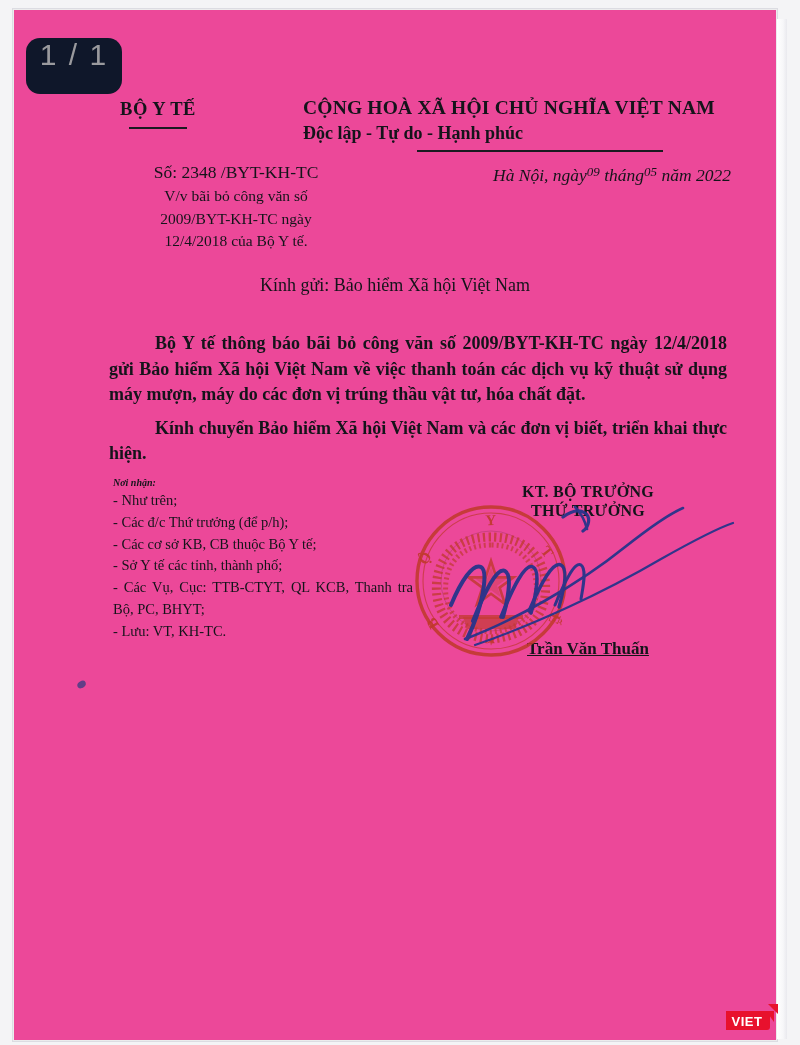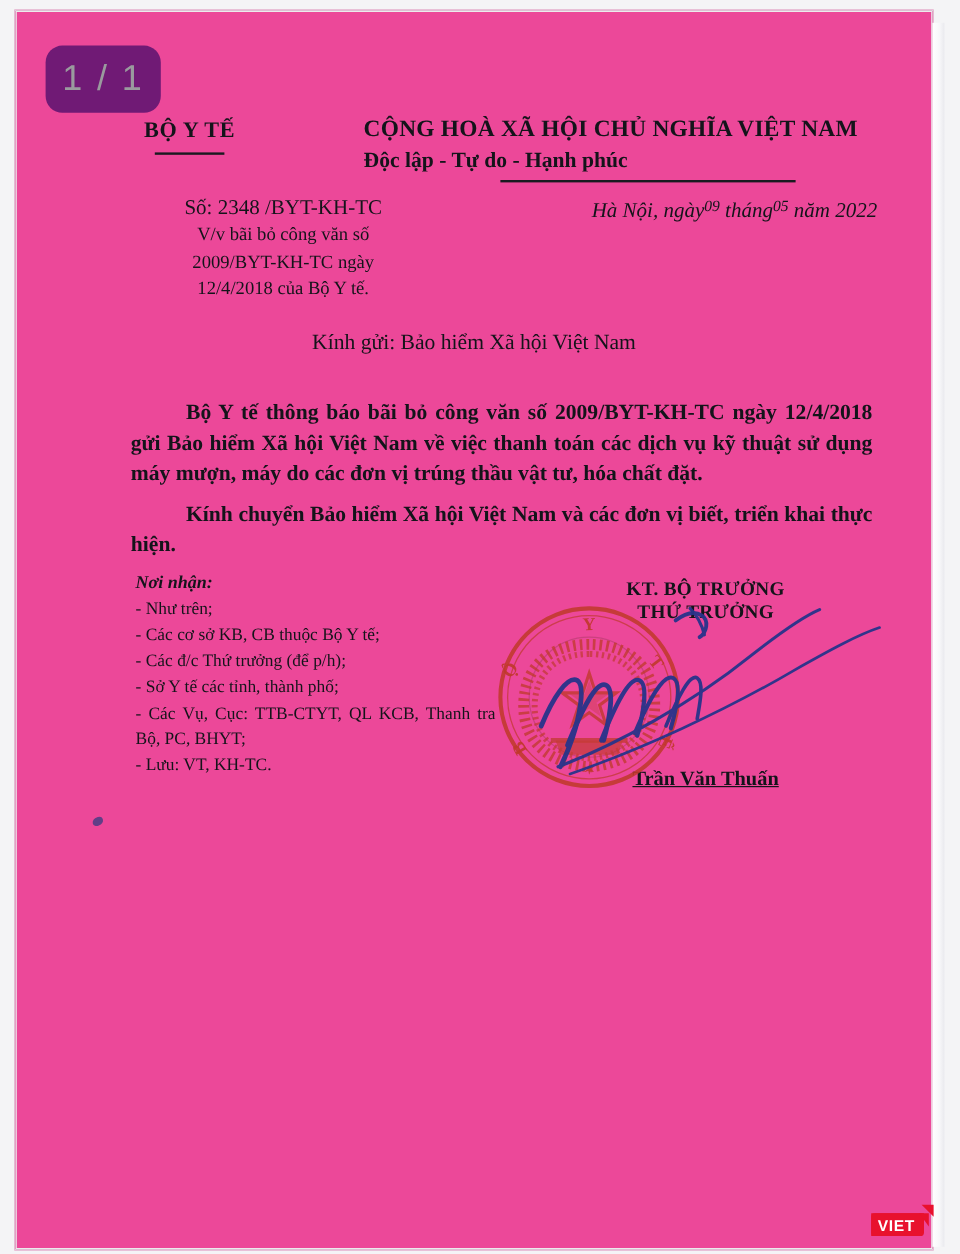--- a/index.html
+++ b/index.html
@@ -33,28 +33,27 @@
     top: 10px;
     width: 10px;
     height: 1020px;
     background: linear-gradient(to right, #ffffff 0%, #f7f7f9 60%, #e9e9ee 100%);
     pointer-events: none;
   }
 
   
   #page-badge {
     position: absolute;
-    left: 38px;
+    left: 26px;
     top: 38px;
     width: 96px;
     height: 56px;
-    background: #701a75;
+    background: #0f172a;
     border-radius: 14px;
     display: flex;
-    align-items: center;
     justify-content: center;
     z-index: 30;
   }
   #page-badge .lbl {
     font-family: "Liberation Sans", sans-serif;
     font-size: 30px;
     color: #9a9a9e;
     letter-spacing: 2px;
   }
 
@@ -175,21 +174,21 @@
     position: absolute;
     top: 466px;
     left: 100px;
     width: 300px;
     font-size: 14.5px;
     line-height: 1.5;
   }
   .recipients .ttl {
     font-weight: bold;
     font-style: italic;
-    font-size: 15px;
+    font-size: 10px;
   }
   .recipients .row {
     white-space: normal;
   }
   .recipients .row.just {
     text-align: justify;
   }
 
   .sigblock {
     position: absolute;
@@ -288,22 +287,22 @@
       <div class="tolabel">Kính gửi: Bảo hiểm Xã hội Việt Nam</div>
 
       <div class="body">
         <p>Bộ Y tế thông báo bãi bỏ công văn số 2009/BYT-KH-TC ngày 12/4/2018 gửi Bảo hiểm Xã hội Việt Nam về việc thanh toán các dịch vụ kỹ thuật sử dụng máy mượn, máy do các đơn vị trúng thầu vật tư, hóa chất đặt.</p>
         <p>Kính chuyển Bảo hiểm Xã hội Việt Nam và các đơn vị biết, triển khai thực hiện.</p>
       </div>
 
       <div class="recipients">
         <div class="ttl">Nơi nhận:</div>
         <div class="row">- Như trên;</div>
+        <div class="row">- Các đ/c Thứ trưởng (để p/h);</div>
         <div class="row">- Các cơ sở KB, CB thuộc Bộ Y tế;</div>
-        <div class="row">- Các đ/c Thứ trưởng (để p/h);</div>
         <div class="row">- Sở Y tế các tỉnh, thành phố;</div>
         <div class="row just">- Các Vụ, Cục: TTB-CTYT, QL KCB, Thanh tra Bộ, PC, BHYT;</div>
         <div class="row">- Lưu: VT, KH-TC.</div>
       </div>
 
       <div class="sigblock">
         <div class="l1">KT. BỘ TRƯỞNG</div>
         <div class="l2">THỨ TRƯỞNG</div>
         <div class="name">Trần Văn Thuấn</div>
       </div>

